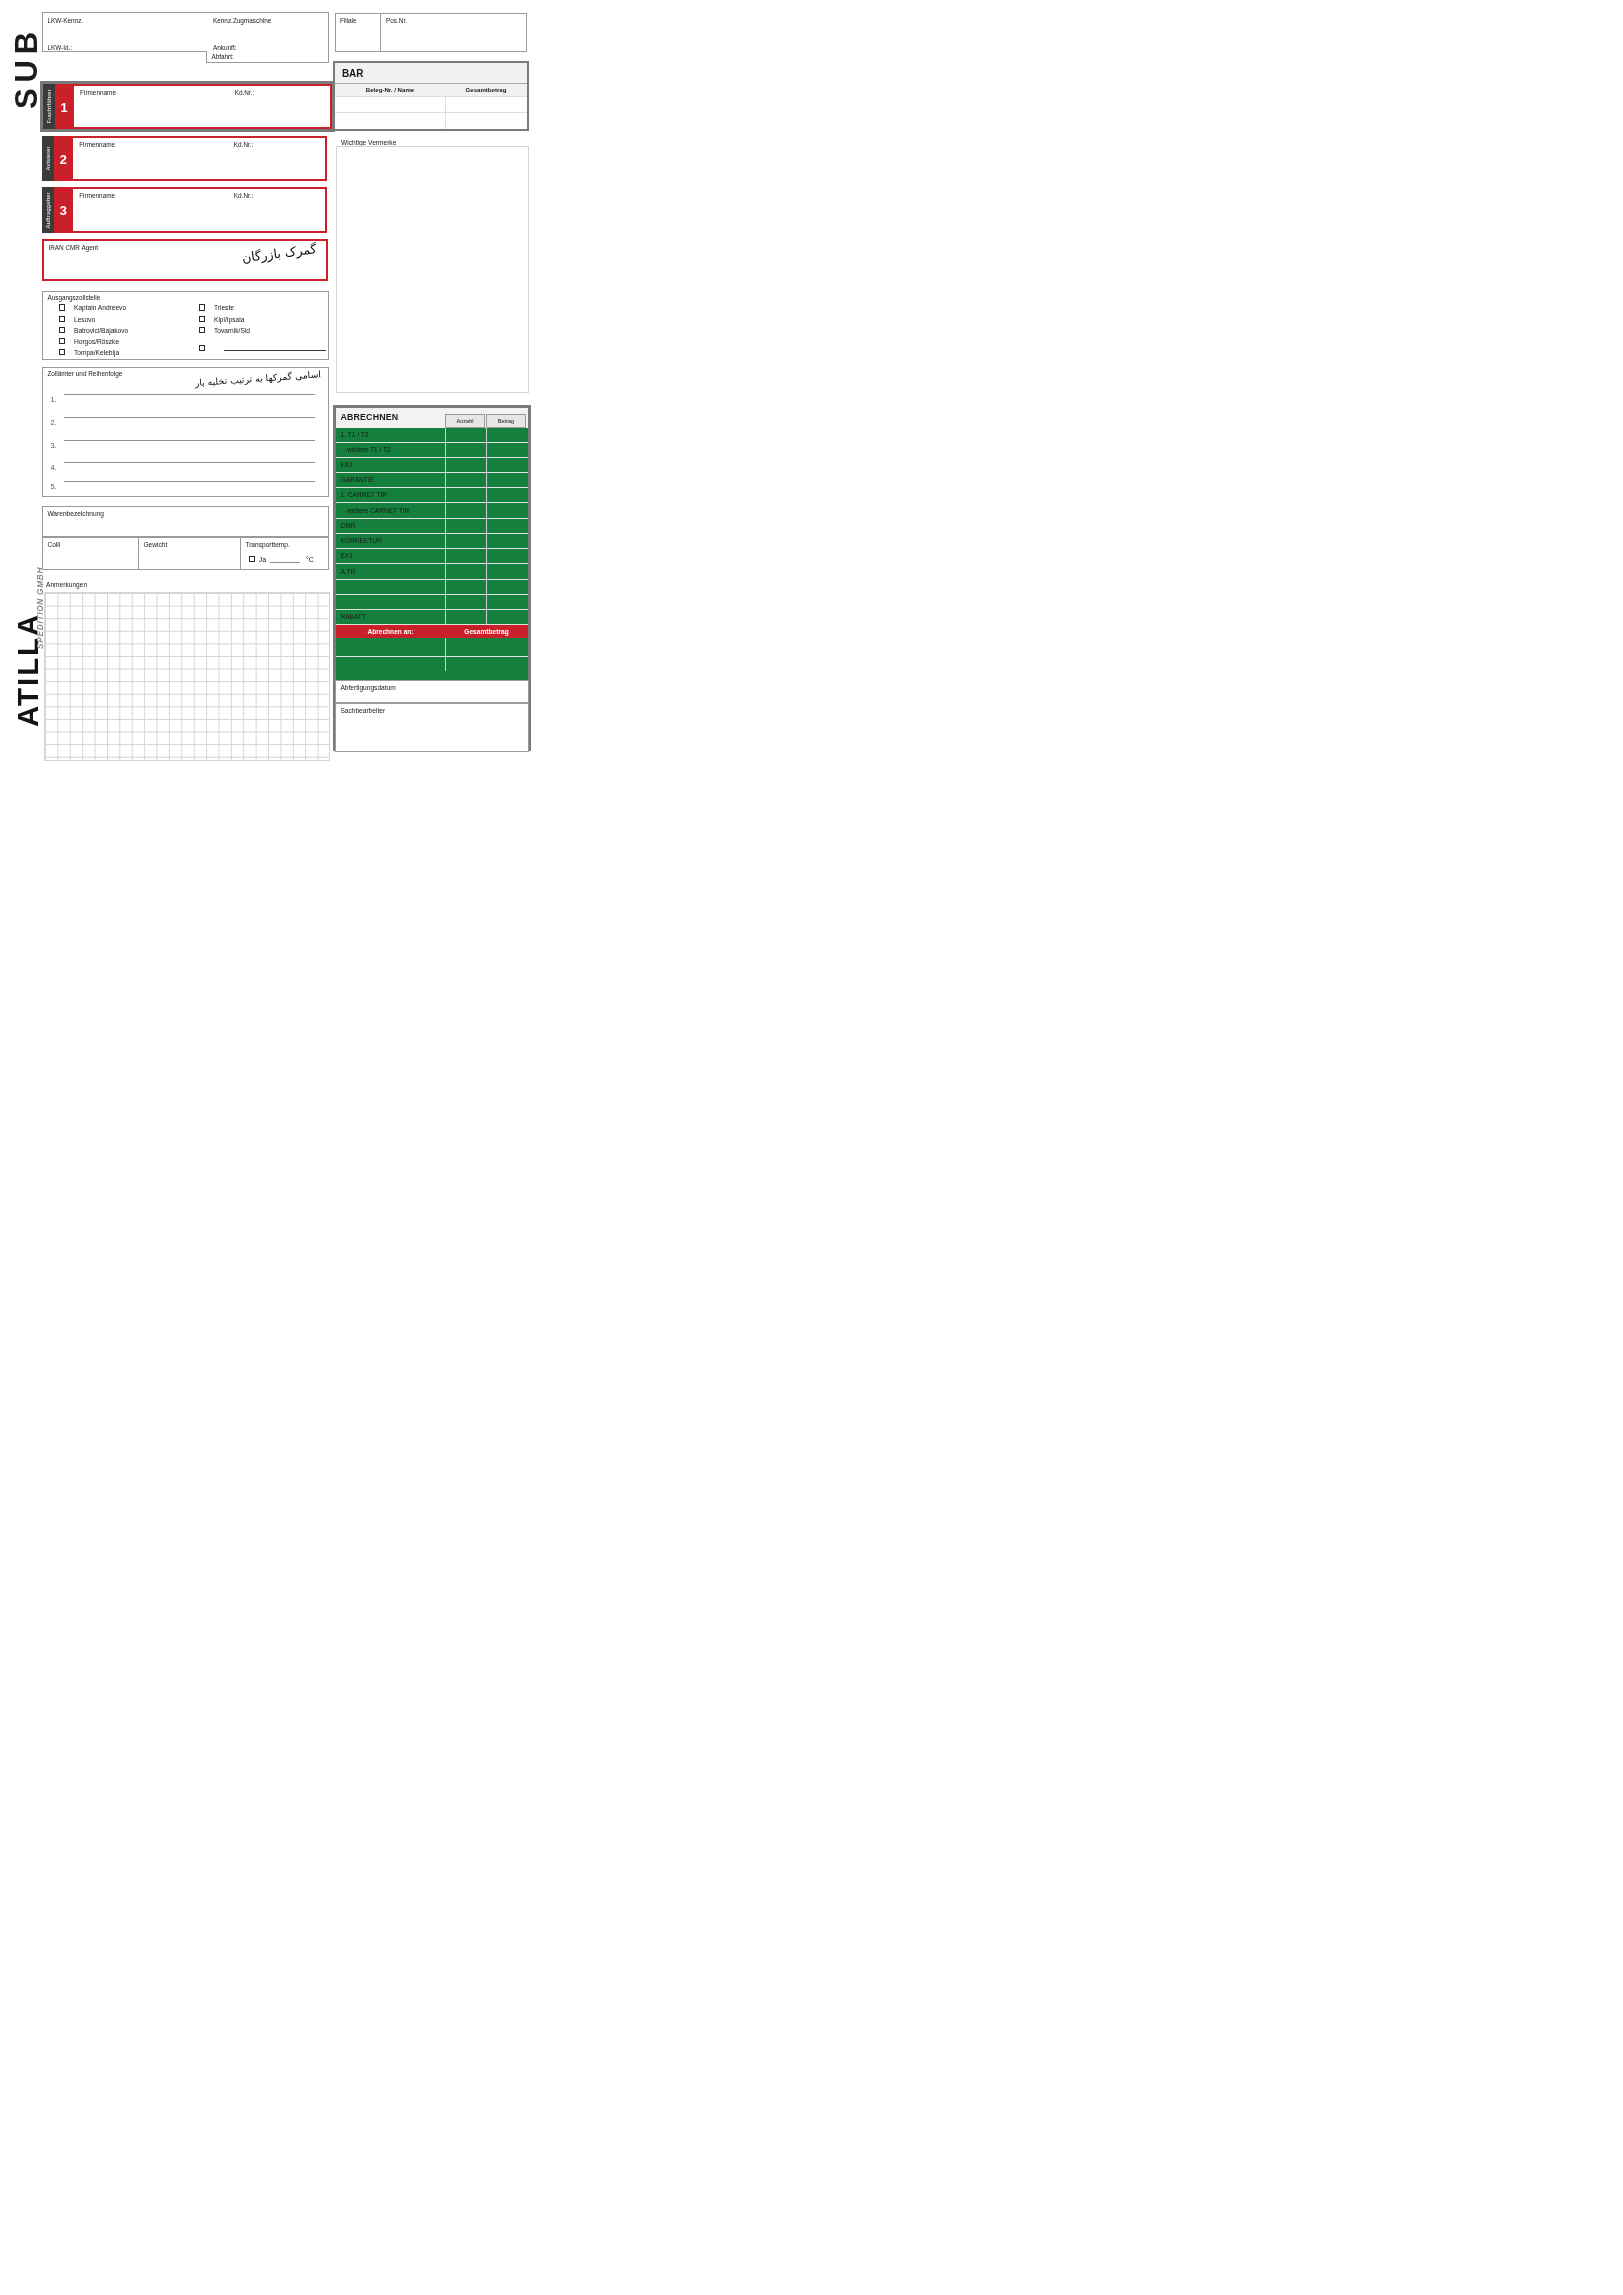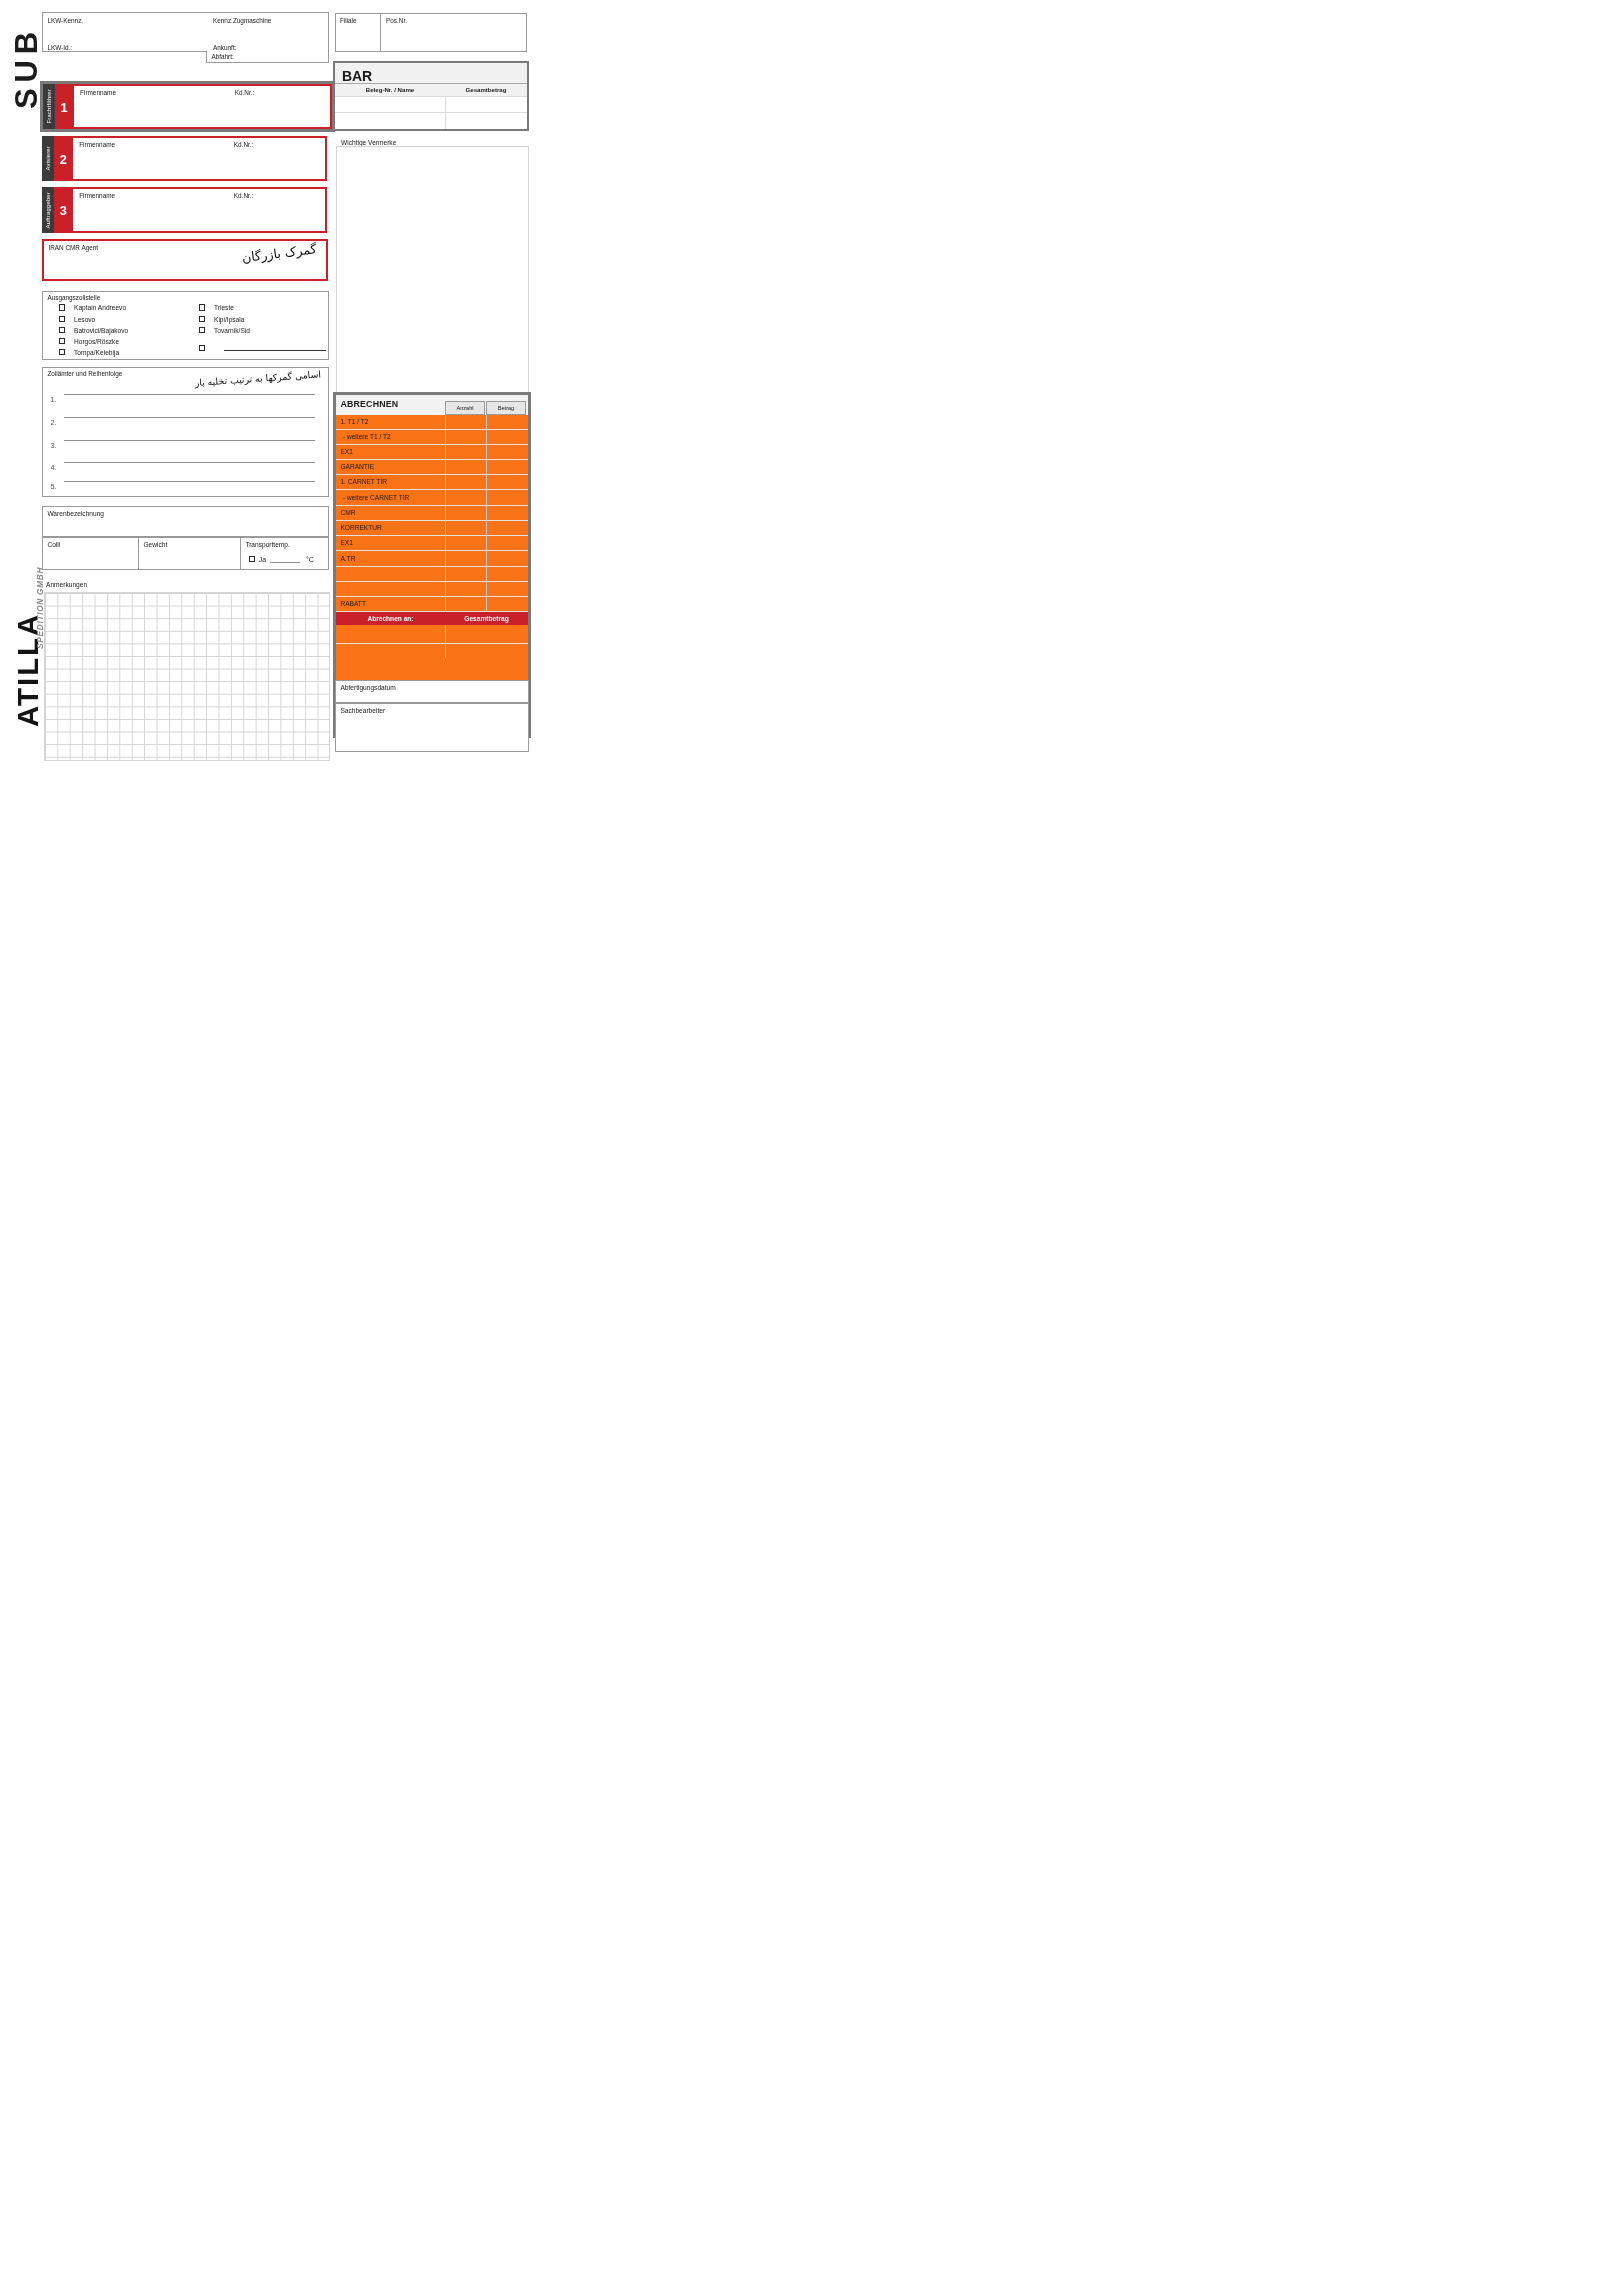--- a/index.html
+++ b/index.html
@@ -65,21 +65,21 @@
   #waren-box{left:42px; top:506px; width:287px; height:31px;}
   #colli-row{left:42px; top:537px; width:287px; height:33px; display:flex;}
   #colli-row .cell{border-right:1.2px solid #9a9a9a; position:relative; box-sizing:border-box;}
   #colli-cell{width:96px;} #gewicht-cell{width:102px;} #temp-cell{flex:1; border-right:none !important;}
   #temp-ja-line{position:absolute; left:29.4px; top:24px; width:30px; border-bottom:1px solid #8f8f8f;}
   
   #anmerk-grid{left:44px; top:592px; width:286px; height:169px; background-size:12.4px 12.6px;}
   
   #vermerke-grid{left:336px; top:146px; width:193px; height:247px; background-size:13px 13px;}
   
-  #abrech-box{left:333px; top:392px; width:198px; height:346px; border:3.4px solid #7a7a7a; background:#f97316; box-sizing:border-box;}
+  #abrech-box{left:333px; top:405px; width:198px; height:346px; border:3.4px solid #7a7a7a; background:#15803d; box-sizing:border-box;}
   #abrech-head{position:absolute; left:0; top:0; right:0; height:19.6px; background:#f2f2f2;}
   #abrech-title{position:absolute; left:4.4px; top:3.9px; font-size:8.8px; font-weight:bold; letter-spacing:0.2px;}
   .abrech-hcell{position:absolute; top:6.4px; height:13.2px; background:#e6e6e6; border:0.7px solid #9a9a9a; box-sizing:border-box; text-align:center; font-size:5.6px; padding-top:2.5px;}
   #hcell-anzahl{left:109px; width:40px;} #hcell-betrag{left:150px; width:40px;}
   .abrech-row{position:absolute; left:0; right:0; height:15px; border-bottom:0.5px solid #e0e0e0; font-size:6.6px; box-sizing:border-box; padding:3.4px 0 0 4.4px;}
   .abrech-row.indent{padding-left:6.9px;}
   .abrech-vdiv{position:absolute; top:19.6px; width:0.5px; height:198px; background:#d0d0d0;}
   #abrech-redrow{position:absolute; left:0; right:0; top:217px; height:12.8px; background:#c9202a; color:#fff; font-weight:bold; font-size:6.6px;}
   #abrech-redrow .a{position:absolute; left:0; width:109px; text-align:center; top:2.5px;}
   #abrech-redrow .b{position:absolute; left:109px; right:0; text-align:center; top:2.5px;}
@@ -111,21 +111,21 @@
   </div>
 
   <div class="box" id="filiale-box">
     <div class="abs lab" style="left:3.9px;top:2.9px;">Filiale</div>
     <div class="abs lab" style="left:50px;top:2.9px;">Pos.Nr.</div>
   </div>
   <div class="abs" id="filiale-divider"></div>
 
   <div class="abs" id="bar-box">
     <div id="bar-title-zone">
-      <div class="abs" style="left:6.9px;top:4.9px;font-size:14px;font-weight:bold;">BAR</div>
+      <div class="abs" style="left:6.9px;top:4.9px;font-size:10px;font-weight:bold;">BAR</div>
     </div>
     <div id="bar-header">
       <div class="c1">Beleg-Nr. / Name</div>
       <div class="c2">Gesamtbetrag</div>
     </div>
     <div class="bar-row" style="top:33px;"></div>
     <div class="bar-row" style="top:49px;"></div>
     <div id="bar-coldiv"></div>
   </div>
 

